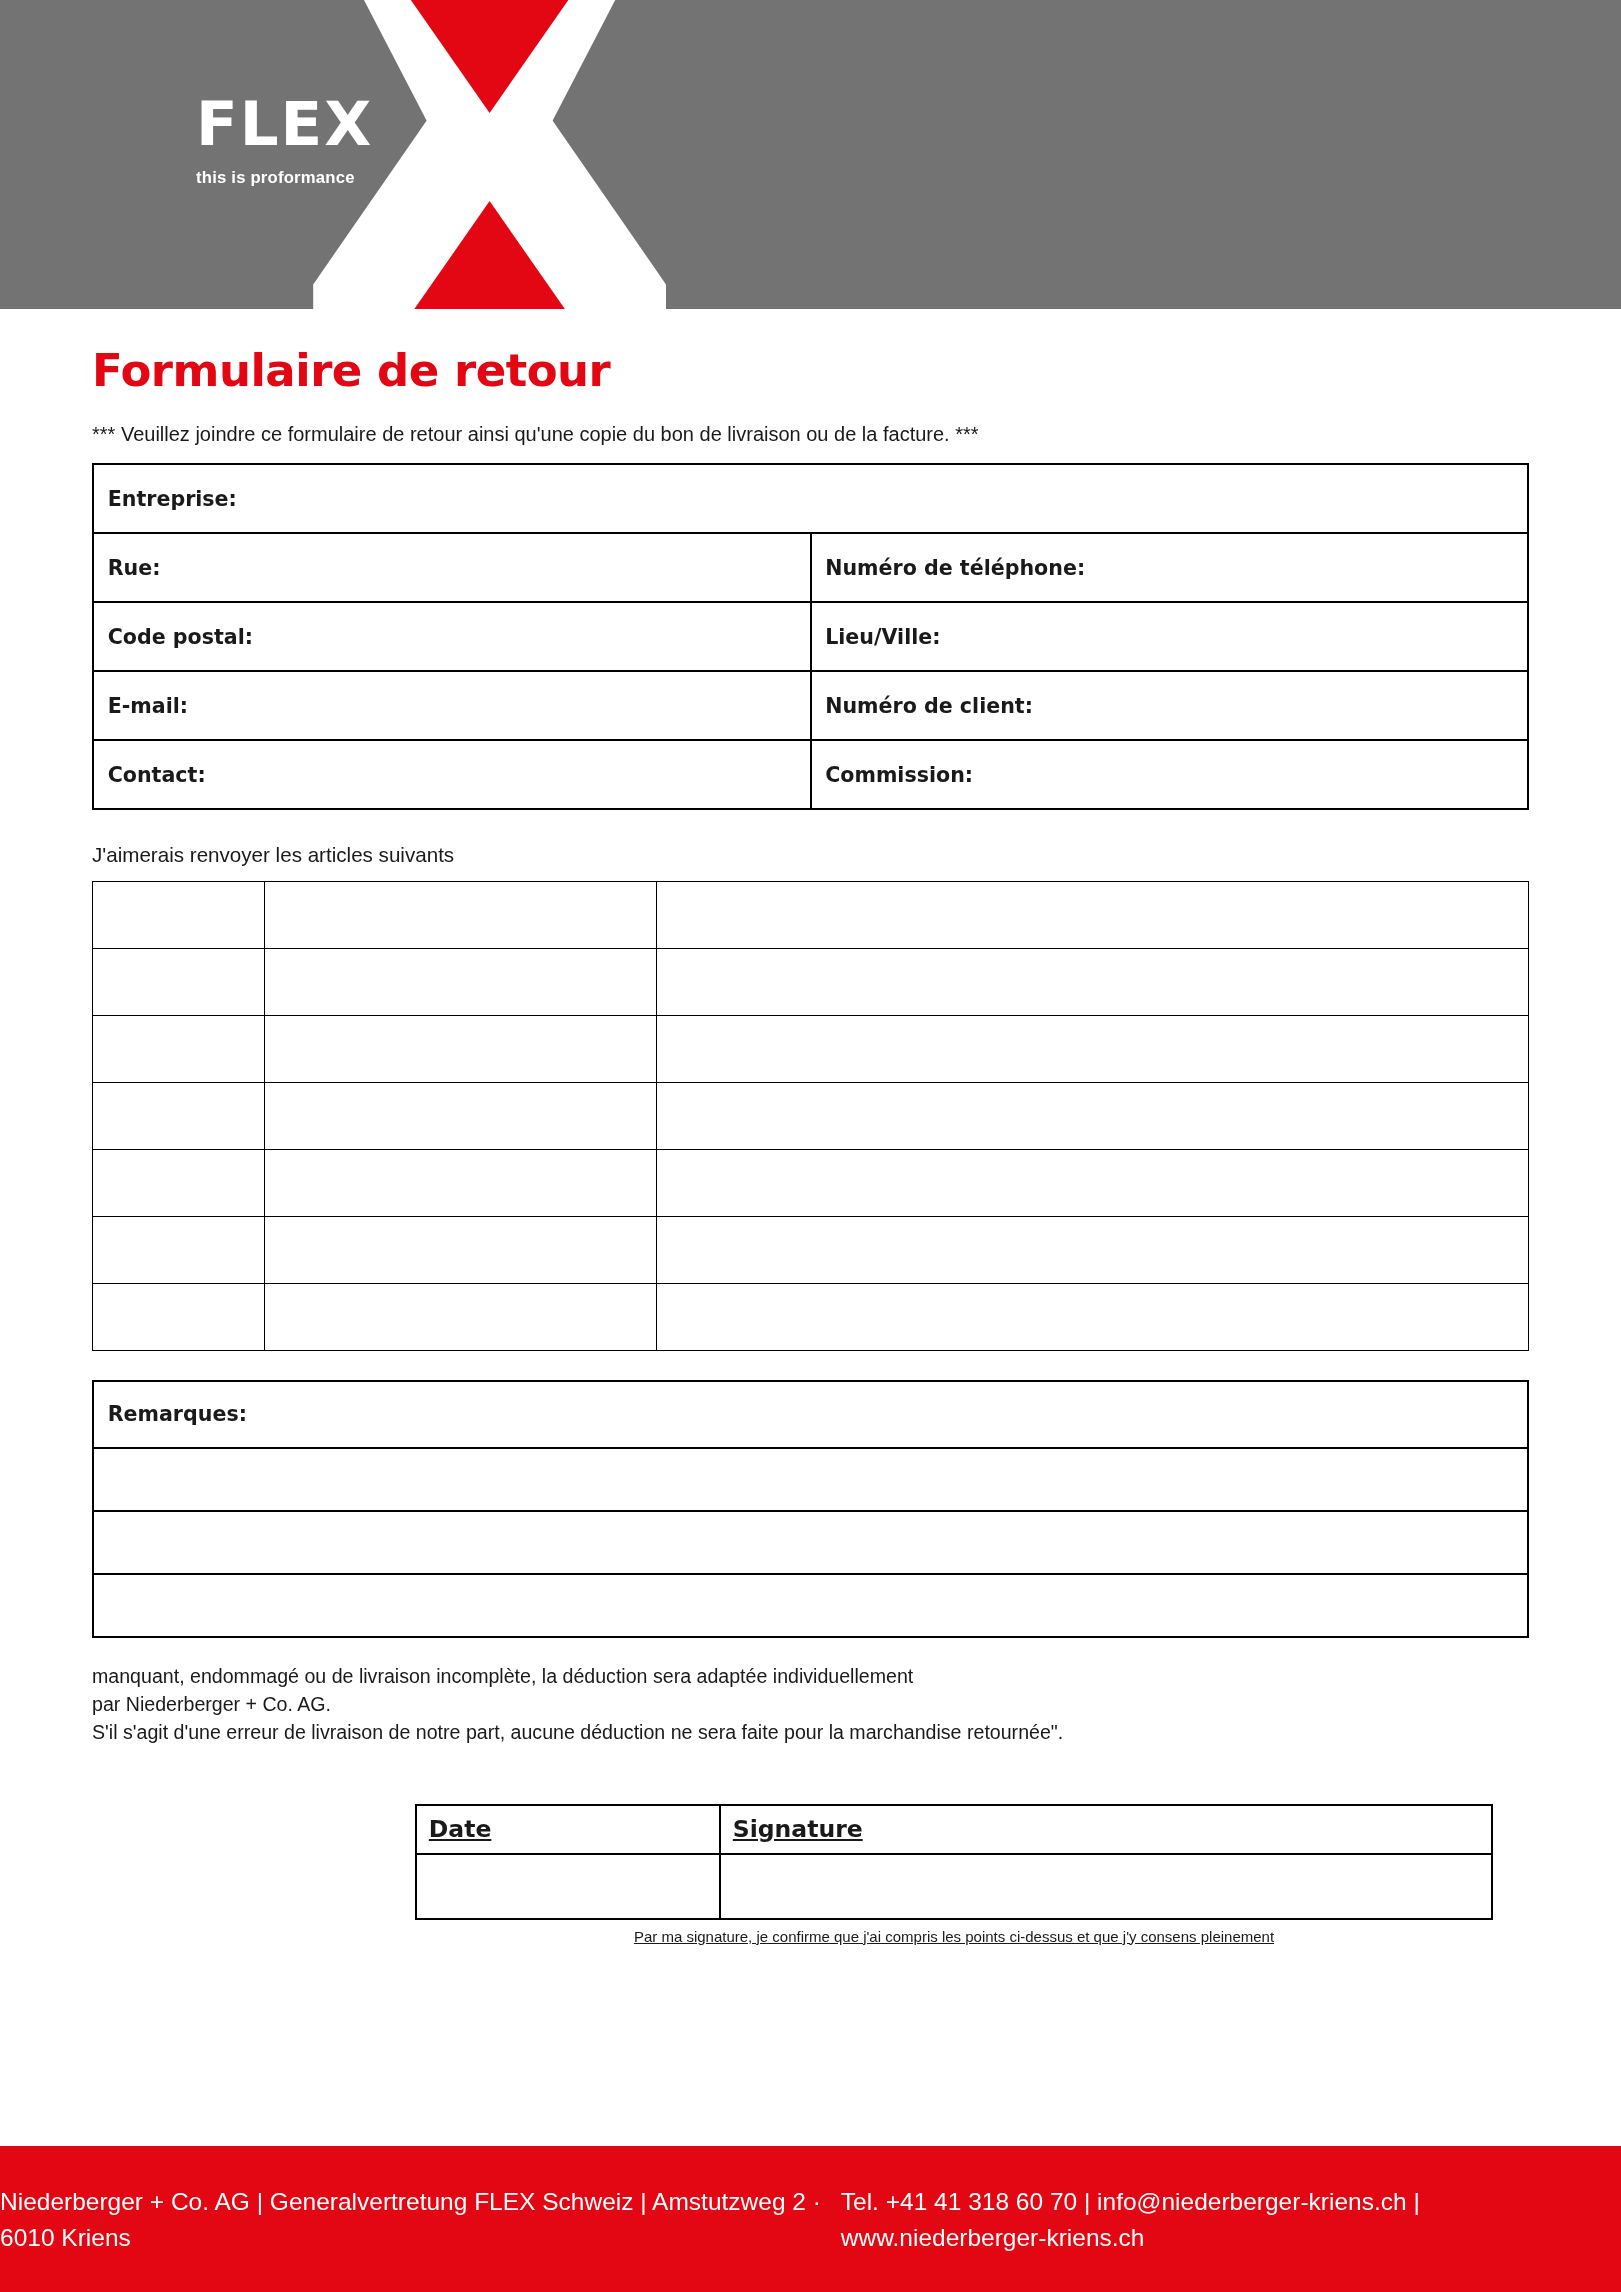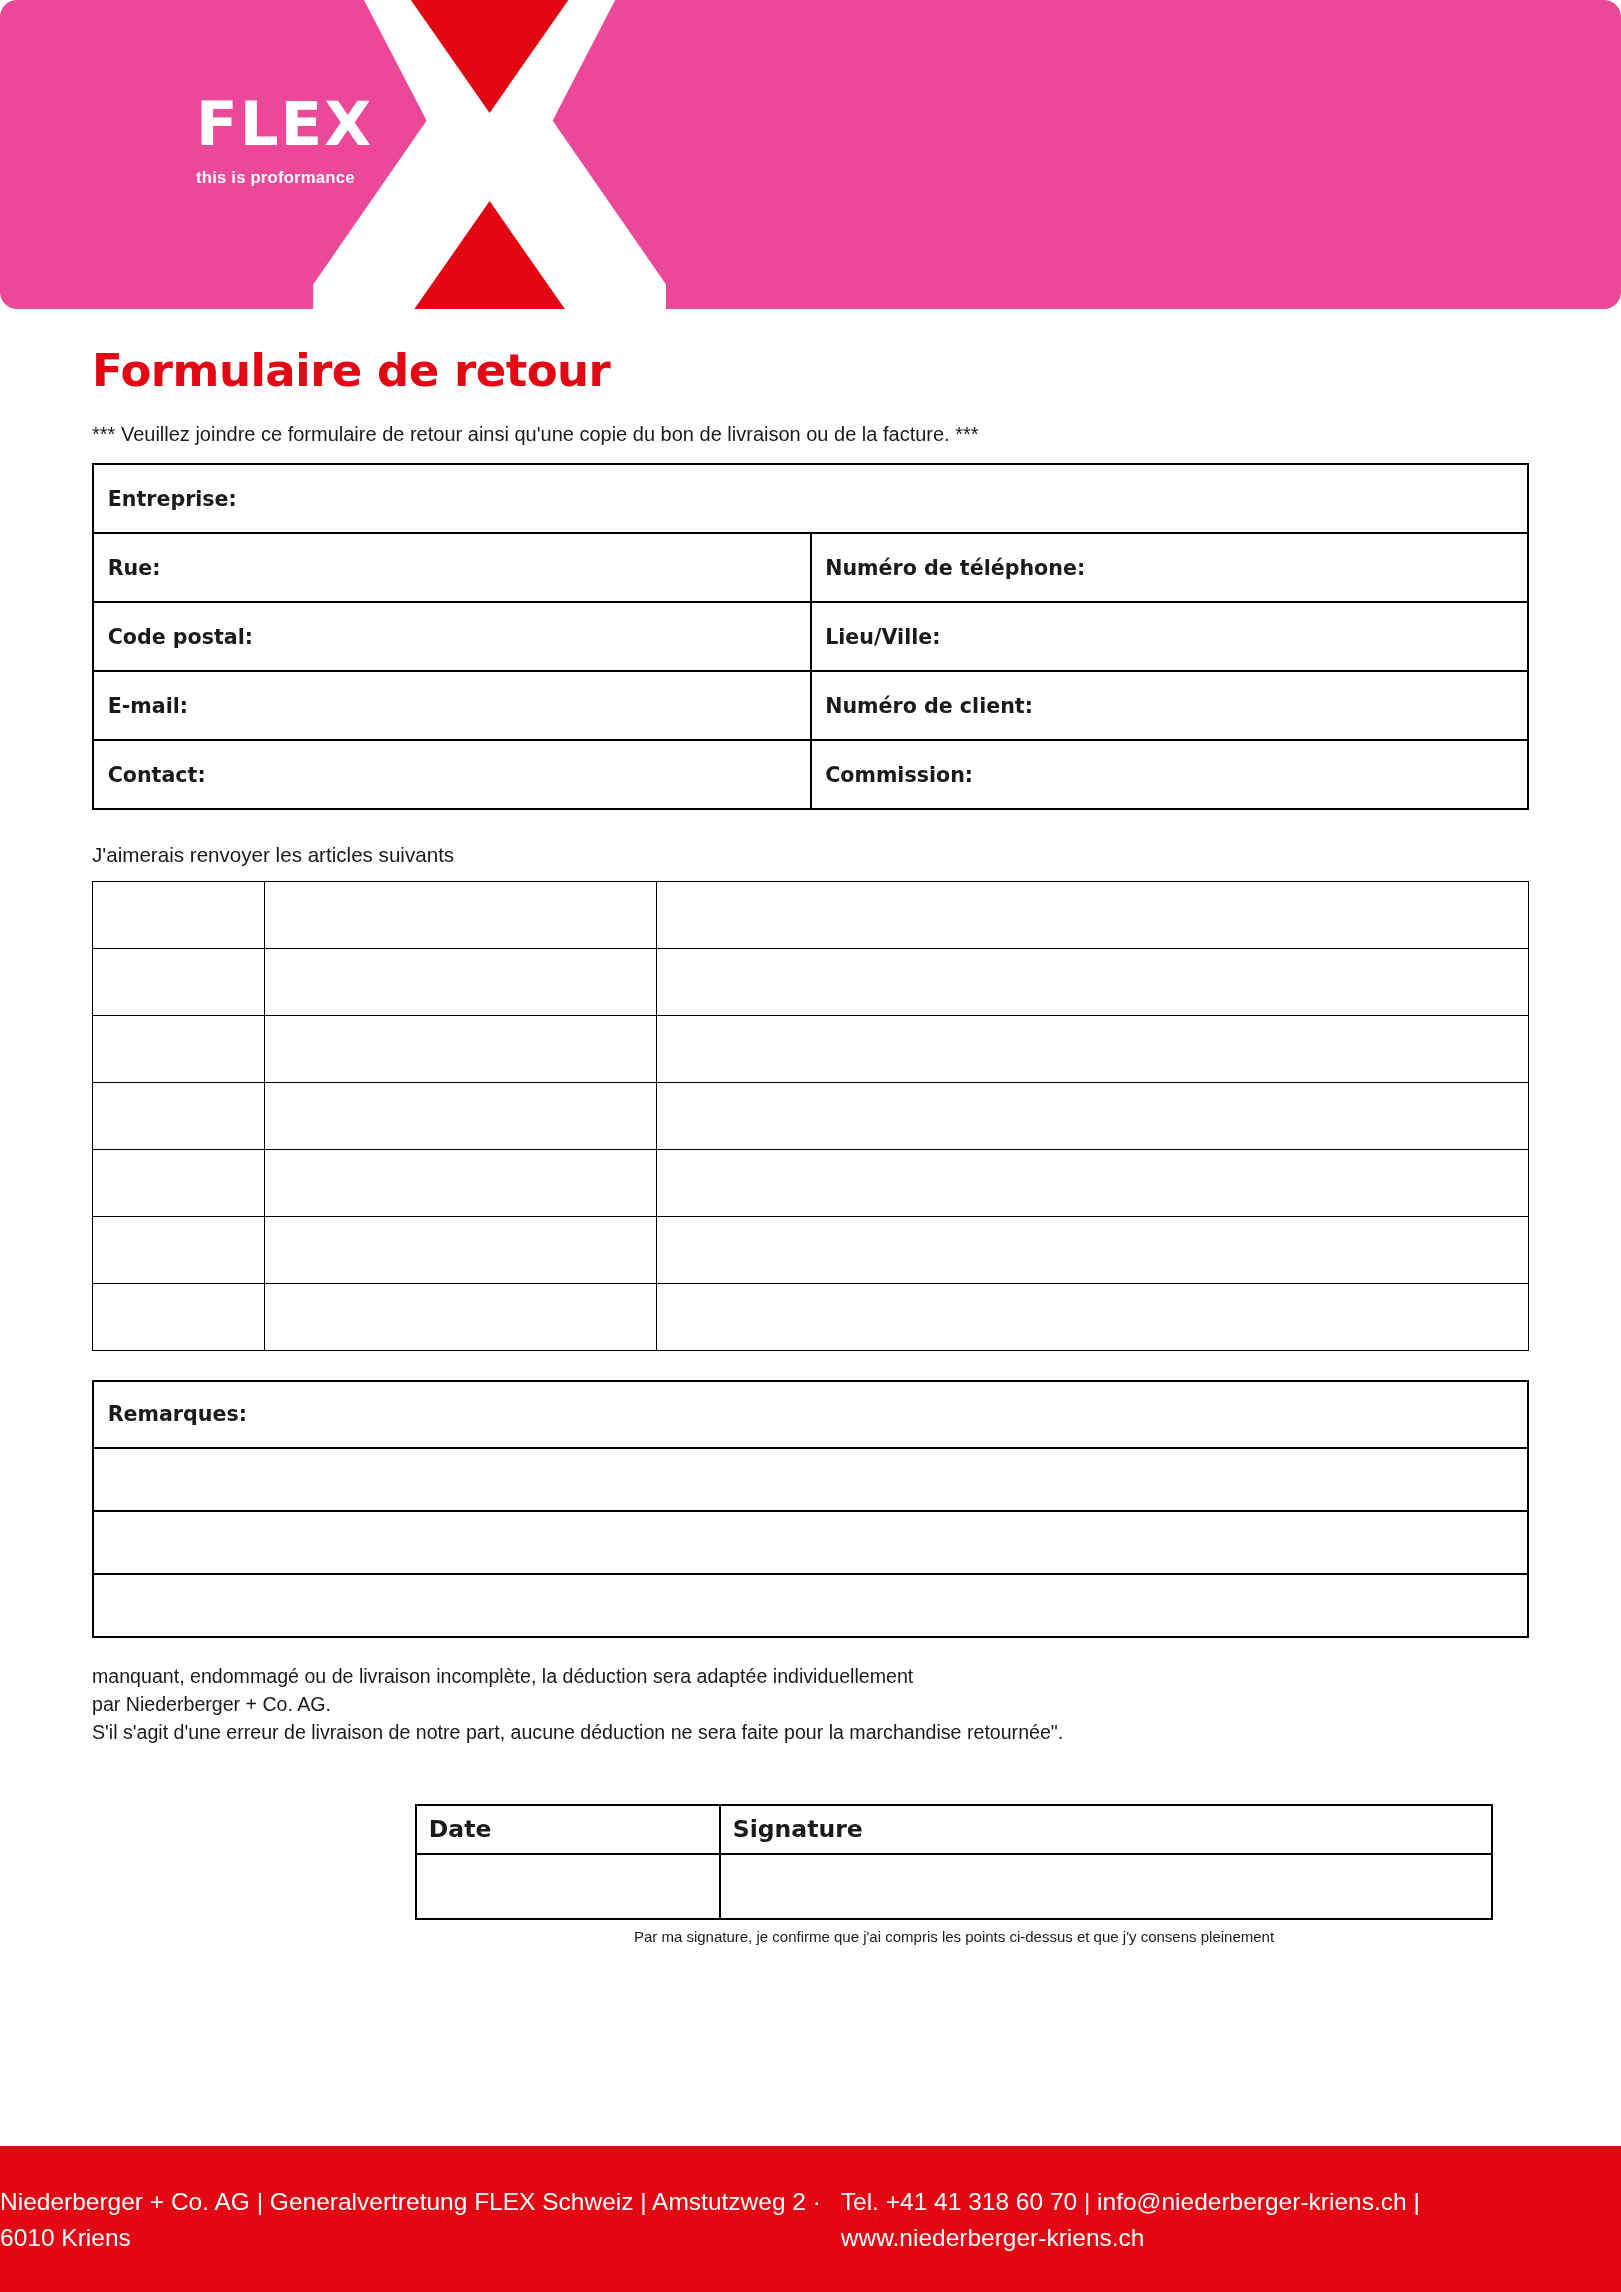--- a/index.html
+++ b/index.html
@@ -14,23 +14,22 @@
     color: #1a1a1a;
     position: relative;
     overflow: hidden;
   }
 
   
   .header {
     position: relative;
     width: 1621px;
     height: 309px;
-    background: #ec4899;
+    background: #737373;
     overflow: hidden;
-    border-radius: 17px;
   }
   .header-x {
     position: absolute;
     left: 274px;
     top: -39px;
     width: 392px;
     height: 392px;
   }
   .logo-block {
     position: absolute;
@@ -120,20 +119,21 @@
 
   .legal {
     font-size: 19.6px;
     line-height: 1.42;
     margin: 25.5px 0 0 0;
   }
 
   .sign-wrap {
     margin: 57px 0 0 323px;
     width: 1036px;
+    text-decoration: underline;
   }
   .sign-table {
     width: 1078px;
     border-collapse: collapse;
     table-layout: fixed;
   }
   .sign-table td {
     border-left: 2px solid #000;
     border-right: 2px solid #000;
   }

